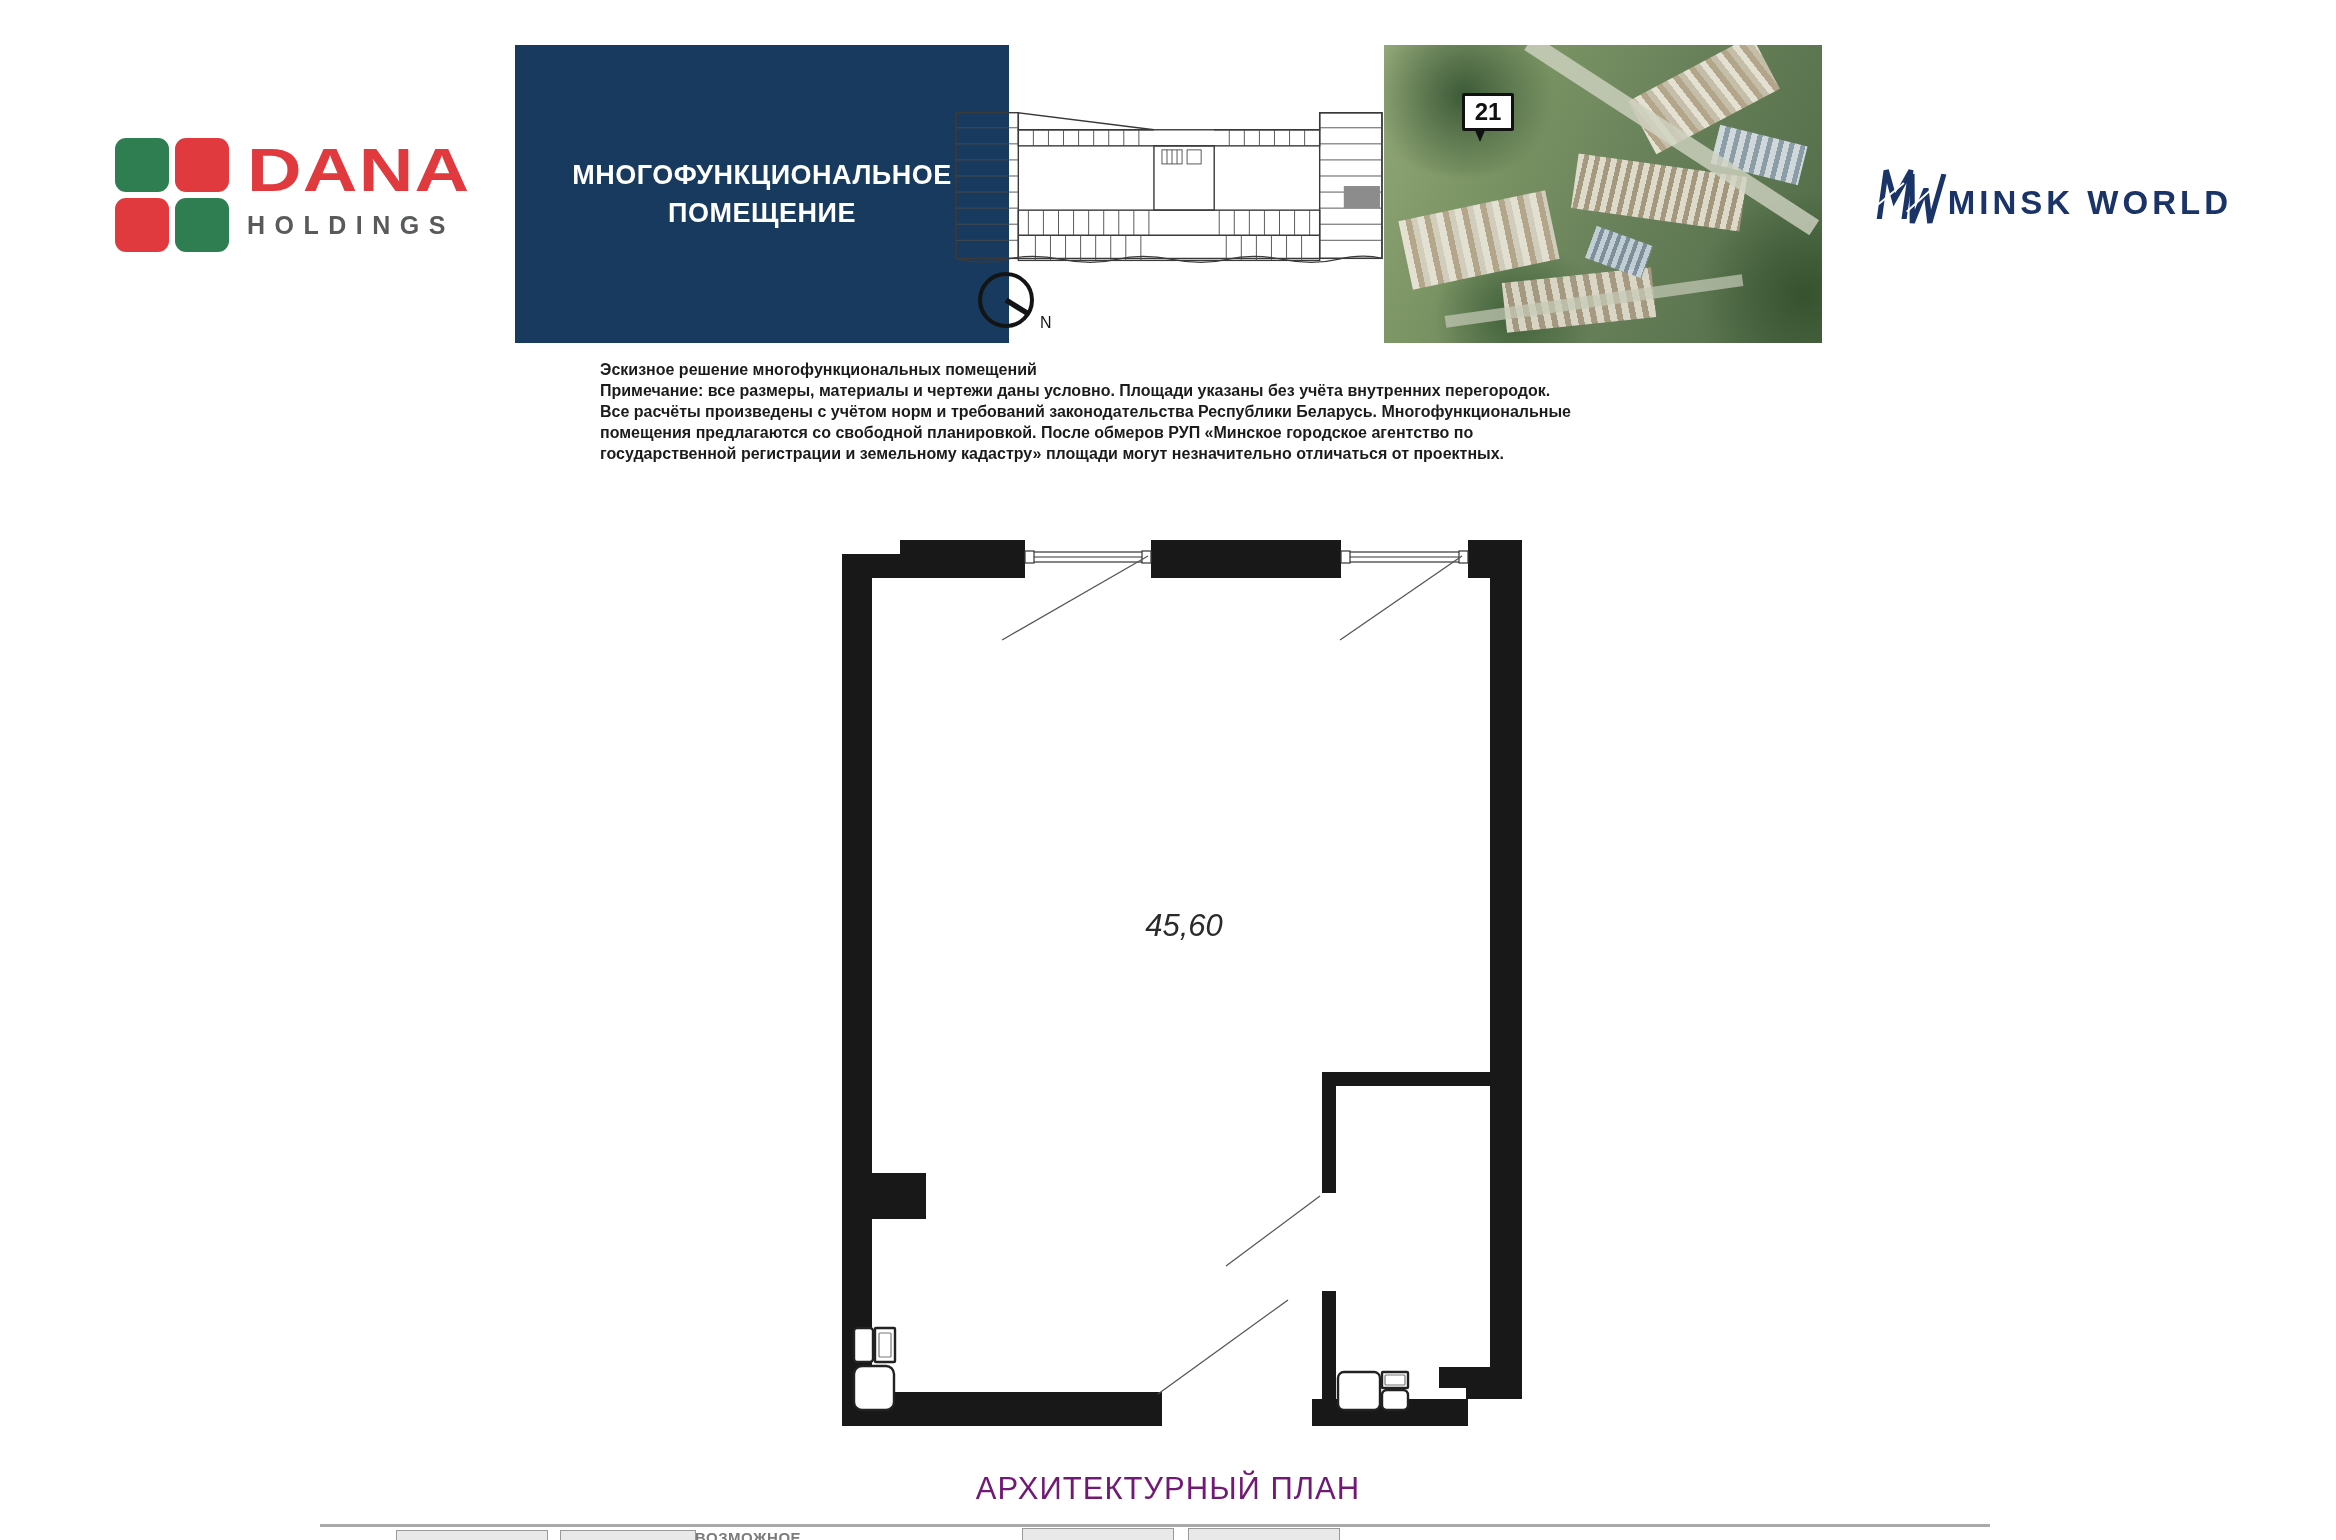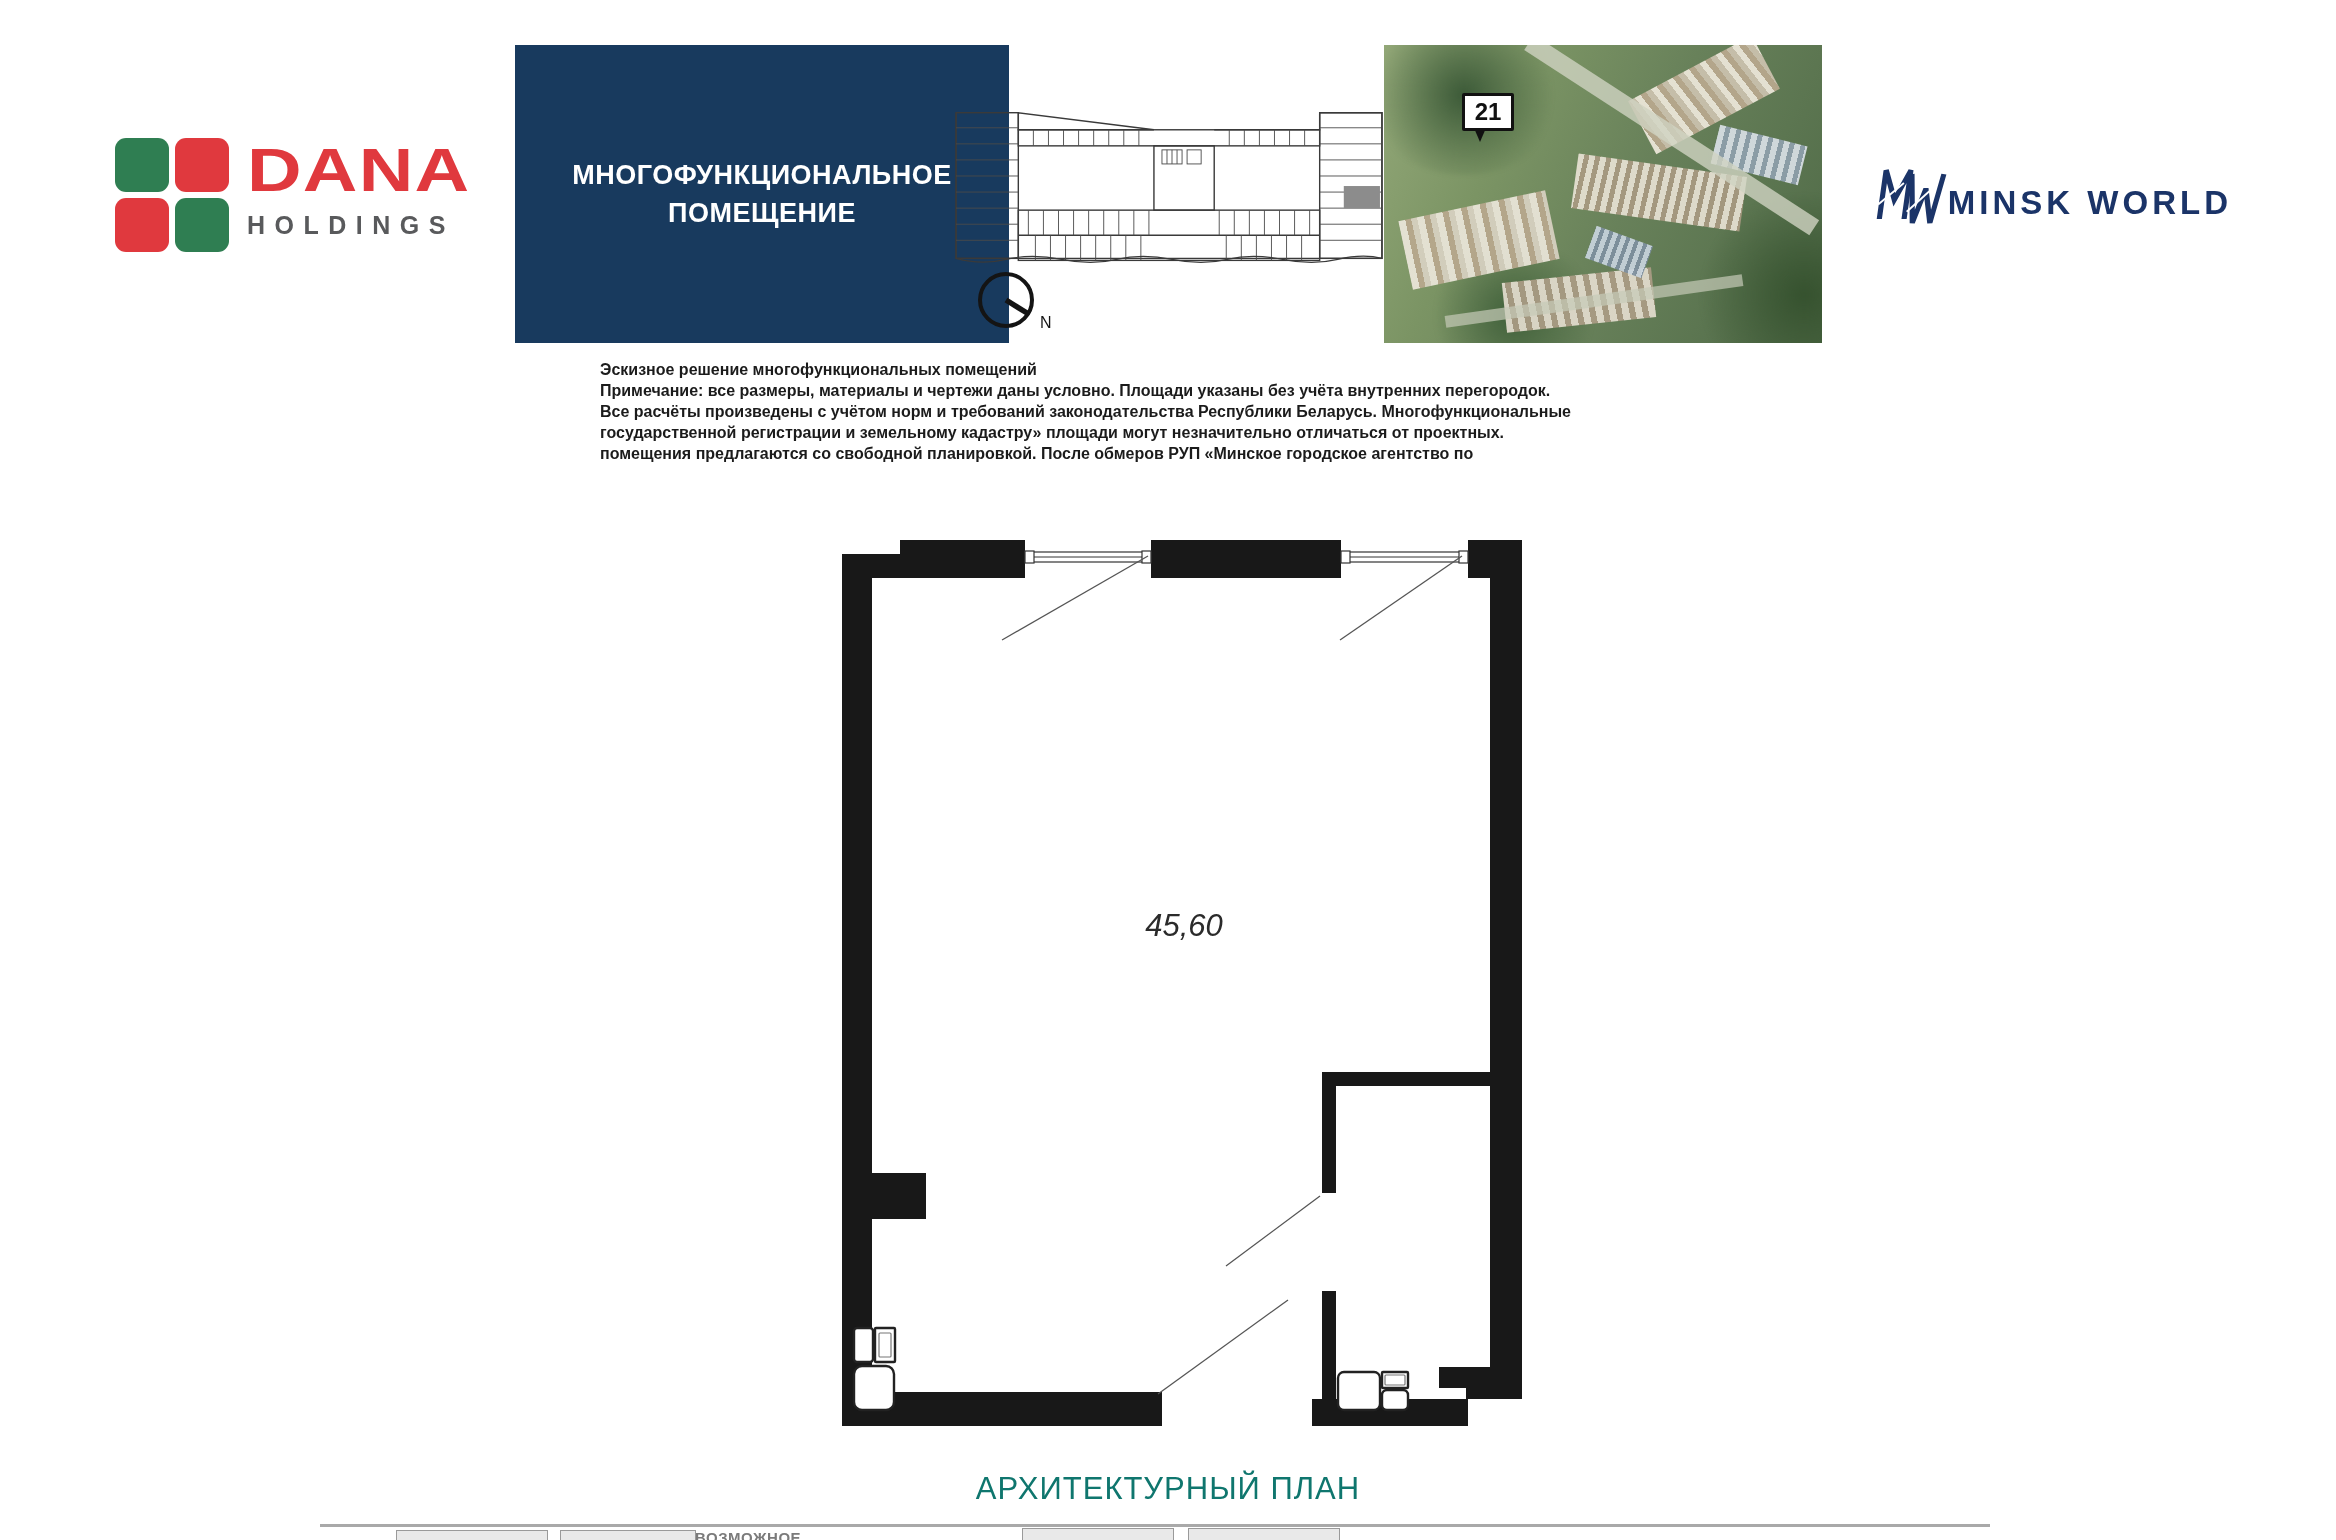--- a/index.html
+++ b/index.html
@@ -40,21 +40,21 @@
   .mw{left:1868px;top:72px;width:364px;height:250px;display:flex;flex-direction:row;align-items:center;}
   .mw-word{font-weight:bold;font-size:33px;letter-spacing:4px;margin-top:12px;white-space:nowrap;}
 
   
   .note{left:600px;top:359px;width:1160px;font-size:16px;font-weight:bold;line-height:21px;color:#1b1b1b;}
 
   
   .plan{left:842px;top:540px;width:680px;height:886px;}
 
   
-  .caption{left:0;top:1471px;width:2336px;text-align:center;font-size:31px;letter-spacing:1px;color:#0f766e;}
+  .caption{left:0;top:1471px;width:2336px;text-align:center;font-size:31px;letter-spacing:1px;color:#701a75;}
 
   
   .divider{left:320px;top:1524px;width:1670px;height:3px;background:#a9a9a9;}
   .legbox{position:absolute;height:18px;background:#e9e9e9;border:1px solid #9a9a9a;}
   .legtext{position:absolute;left:695px;top:1529px;font-size:15px;font-weight:bold;color:#7b7b7b;letter-spacing:.5px;}
 </style>
 </head>
 <body>
 
 <div class="abs dana">
@@ -136,22 +136,22 @@
       <line x1="120" y1="52" x2="168" y2="14"></line>
     </g>
   </svg>
   <div class="mw-word" style="color:#1b3468">MINSK WORLD</div>
 </div>
 
 <div class="abs note">
   <div>Эскизное решение многофункциональных помещений</div>
   <div>Примечание: все размеры, материалы и чертежи даны условно. Площади указаны без учёта внутренних перегородок.</div>
   <div>Все расчёты произведены с учётом норм и требований законодательства Республики Беларусь. Многофункциональные</div>
+  <div>помещения предлагаются со свободной планировкой. После обмеров РУП «Минское городское агентство по</div>
   <div>государственной регистрации и земельному кадастру» площади могут незначительно отличаться от проектных.</div>
-  <div>помещения предлагаются со свободной планировкой. После обмеров РУП «Минское городское агентство по</div>
 </div>
 
 <svg class="abs plan" viewBox="0 0 680 886" shape-rendering="crispEdges">
   <g fill="#181818">
     <rect x="0" y="14" width="58" height="24"></rect>
     <rect x="58" y="0" width="125" height="38"></rect>
     <rect x="309" y="0" width="190" height="38"></rect>
     <rect x="626" y="0" width="54" height="38"></rect>
     <rect x="0" y="14" width="30" height="872"></rect>
     <rect x="30" y="633" width="54" height="46"></rect>

